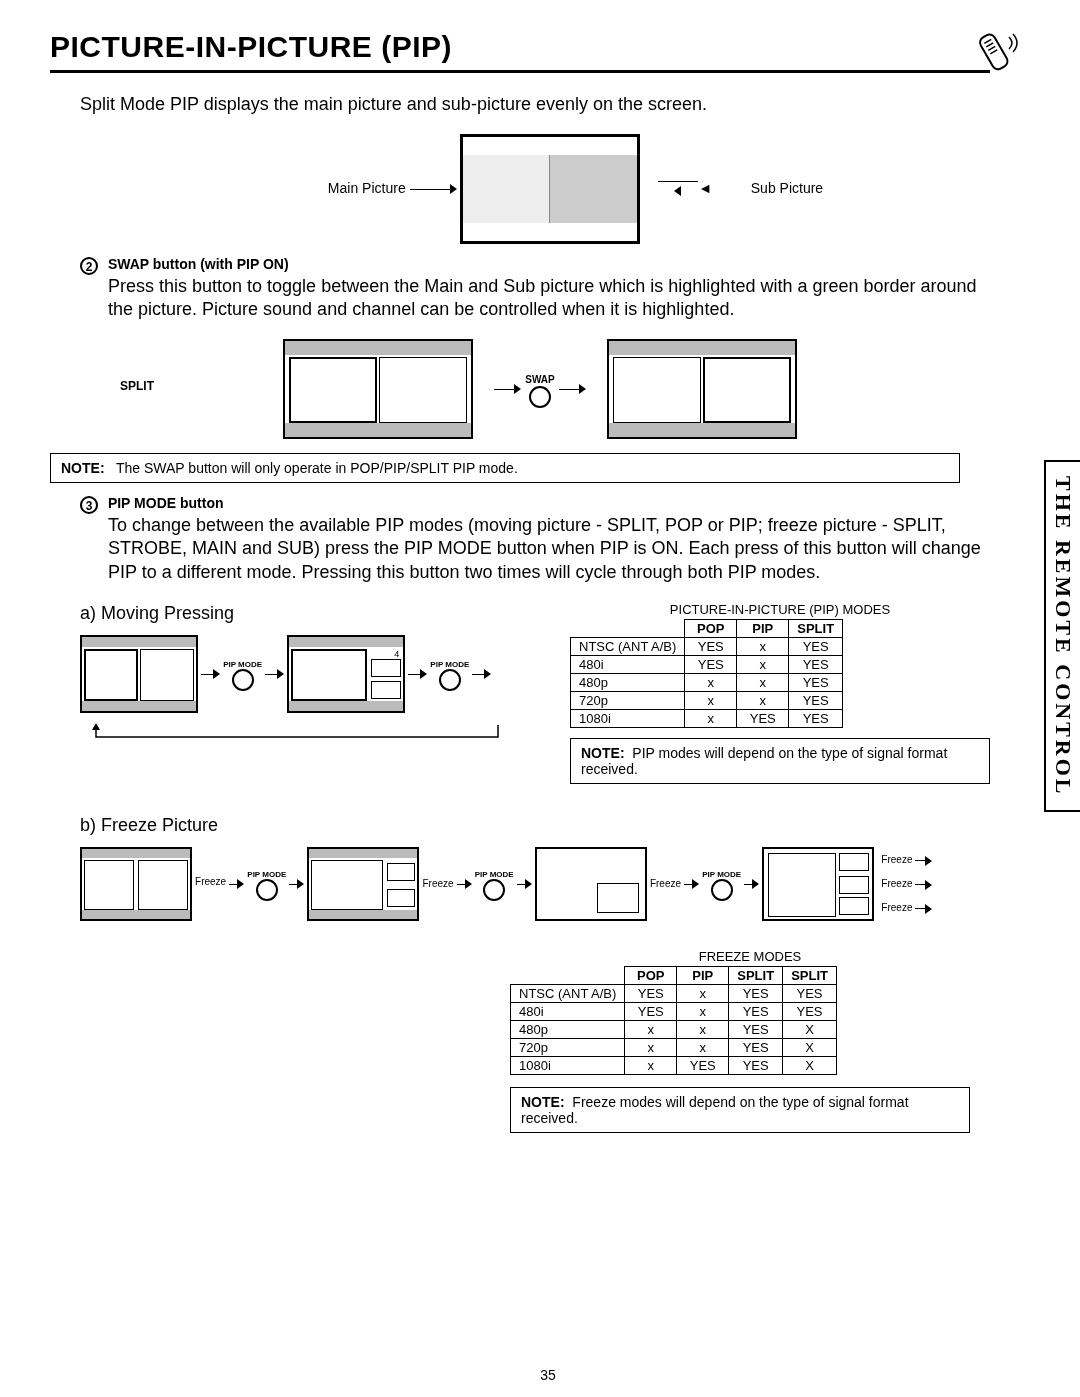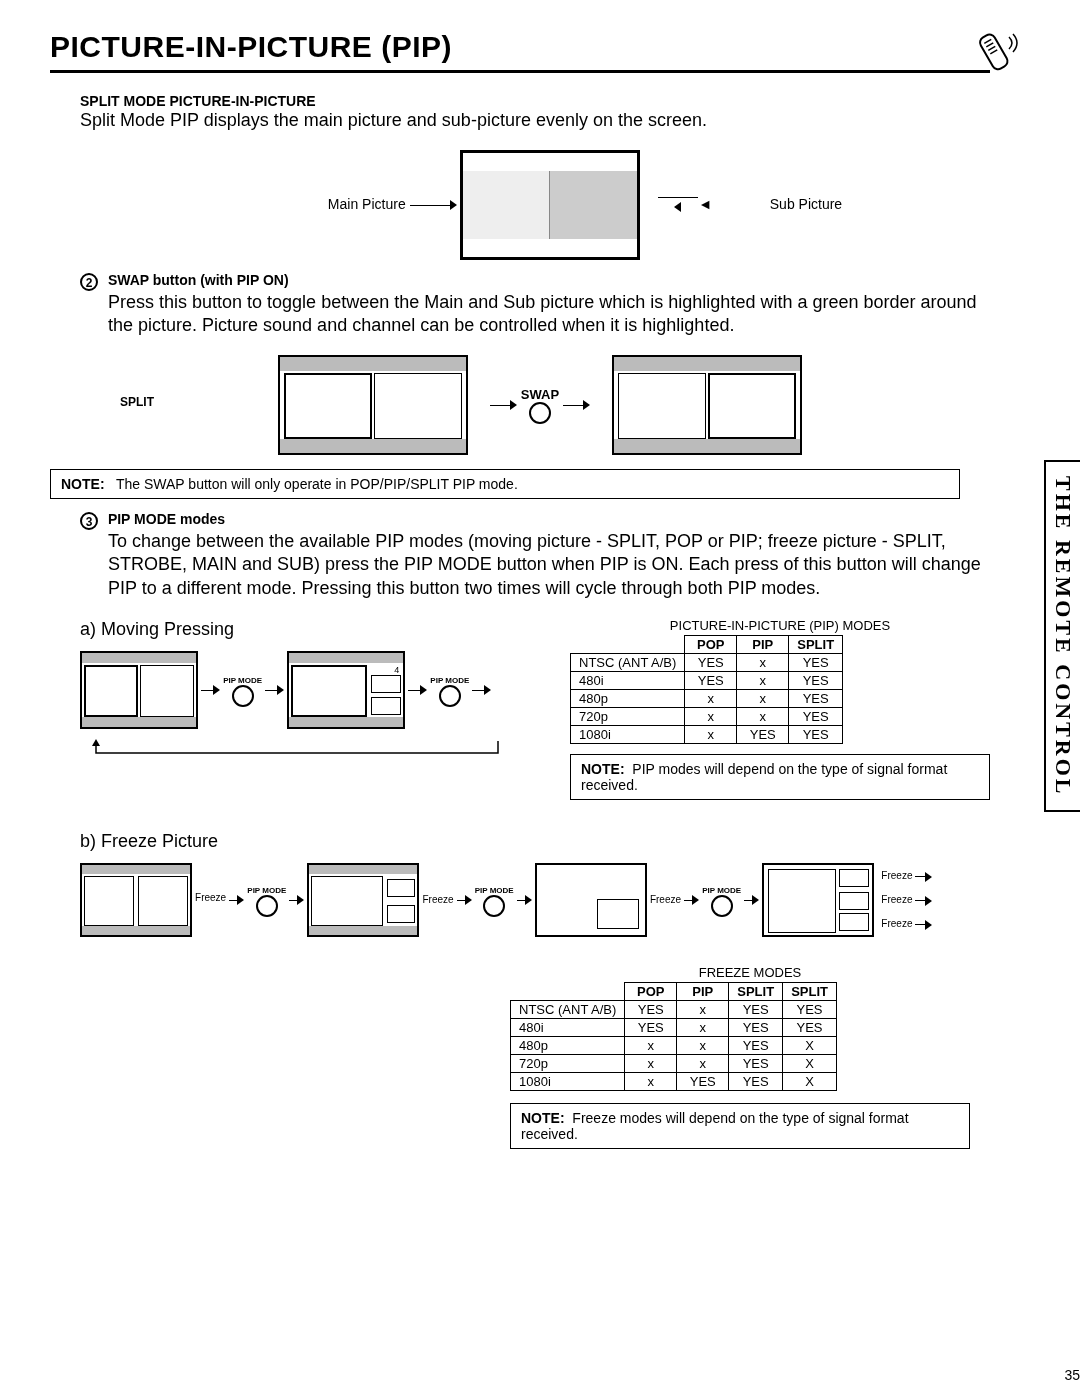--- a/index.html
+++ b/index.html
@@ -82,21 +82,21 @@
   }
   table.modes th, table.modes td {
     border: 1px solid #000;
     padding: 1px 8px;
     text-align: center;
     min-width: 52px;
   }
   table.modes td.rowhead { text-align:left; min-width:110px;}
   .tbl-title { text-align:center; font-size:13px; margin-bottom:2px;}
   .clear { clear:both; }
-  .small-label { font-size:13px; }
+  .small-label { font-size:10px; }
   .btn-circle {
     display:inline-block;
     width: 22px; height:22px;
     border:2px solid #000;
     border-radius:50%;
     vertical-align:middle;
   }
   .flow-arrow-r::after {
     content:"";
     display:inline-block;
@@ -109,21 +109,21 @@
   .tvbox2 {
     display:inline-block;
     border:2px solid #000;
     vertical-align:middle;
     position:relative;
     background:#fff;
   }
   .gray-band-t { position:absolute; top:0; left:0; right:0; height:14px; background:#bbb;}
   .gray-band-b { position:absolute; bottom:0; left:0; right:0; height:14px; background:#bbb;}
   .inner { position:absolute; border:1px solid #000; background:#fff;}
-  .pagenum { text-align:right; font-size:14px; position:absolute; bottom:14px; left:16px; right:0;}
+  .pagenum { text-align:center; font-size:14px; position:absolute; bottom:14px; left:16px; right:0;}
   .flex-row { display:flex; align-items:flex-start; gap:30px; }
 </style>
 </head>
 <body>
 
 <div class="vtab">THE REMOTE CONTROL</div>
 
 <div class="remote-icon">
   <svg width="60" height="50" viewBox="0 0 60 50">
     <g transform="rotate(-30 30 25)">
@@ -136,36 +136,35 @@
     <path d="M 44 12 Q 50 18 44 24" fill="none" stroke="#000" stroke-width="1.5"></path>
     <path d="M 48 9 Q 56 18 48 27" fill="none" stroke="#000" stroke-width="1.5"></path>
   </svg>
 </div>
 
 <div class="page">
 
 <h1 class="title">PICTURE-IN-PICTURE (PIP)</h1>
 
 <div class="section">
-  <div class="sec-head">SPLIT MODE PICTURE-IN-PICTURE</div>
   <div class="body-text">Split Mode PIP displays the main picture and sub-picture evenly on the screen.</div>
 </div>
 
 <div class="split-diagram">
   <span class="label-small">Main Picture</span>
   <span class="arrow-line" style="width:40px;"></span><span class="flow-arrow-r"></span>
   <span class="tvbox" style="width:180px;height:110px;position:relative;vertical-align:middle;">
     <span style="position:absolute;left:0;top:18px;bottom:18px;width:88px;background:#eee;border-right:1px solid #888;"></span>
     <span style="position:absolute;right:0;top:18px;bottom:18px;width:88px;background:#ccc;border-left:1px solid #888;"></span>
   </span>
   <span style="display:inline-block;width:10px;"></span>
   <span class="arrow-line" style="width:40px;transform:scaleX(-1);"><span class="flow-arrow-r" style="transform:scaleX(-1);"></span></span>
   <span class="label-small" style="margin-left:-4px;">◄</span>
   <span class="arrow-line" style="width:30px;border-top:none;"></span>
-  <span class="label-small" style="margin-left:-70px;position:relative;left:90px;">Sub Picture</span>
+  <span class="label-small" style="margin-left:-70px;position:relative;left:71px;">Sub Picture</span>
 </div>
 
 <div class="section">
   <div>
     <span class="circlenum">2</span>
     <span class="sec-head">SWAP button (with PIP ON)</span>
   </div>
   <div class="body-text indent">Press this button to toggle between the Main and Sub picture which is highlighted with a green border around the picture.  Picture sound and channel can be controlled when it is highlighted.</div>
 </div>
 
@@ -192,21 +191,21 @@
 </div>
 
 <div class="notebox" style="">
   <span class="nb">NOTE:</span>&nbsp;&nbsp;
   <span>The SWAP button will only operate in POP/PIP/SPLIT PIP mode.</span>
 </div>
 
 <div class="section">
   <div>
     <span class="circlenum">3</span>
-    <span class="sec-head">PIP MODE modes</span>
+    <span class="sec-head">PIP MODE button</span>
   </div>
   <div class="body-text indent">To change between the available PIP modes (moving picture - SPLIT, POP or PIP; freeze picture - SPLIT, STROBE, MAIN and SUB) press the PIP MODE button when PIP is ON.  Each press of this button will change PIP to a different mode.  Pressing this button two times will cycle through both PIP modes.</div>
 </div>
 
 <div class="section flex-row" style="margin-top:6px;">
   <div style="flex:none;">
     <div class="body-text">a) Moving Pressing</div>
     <div class="diagram-row" style="margin-top:10px;">
       <span class="tvbox2" style="width:118px;height:78px;">
         <span class="gray-band-t" style="height:10px;"></span><span class="gray-band-b" style="height:10px;"></span>

